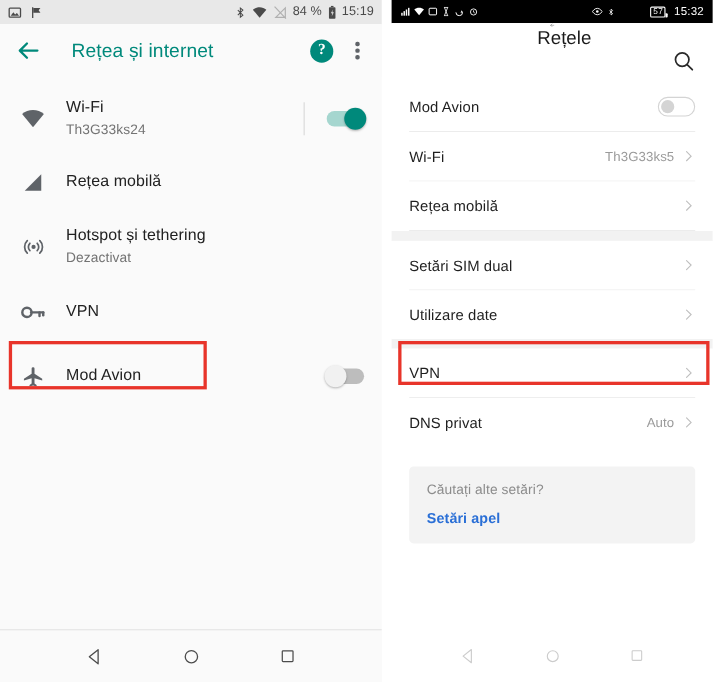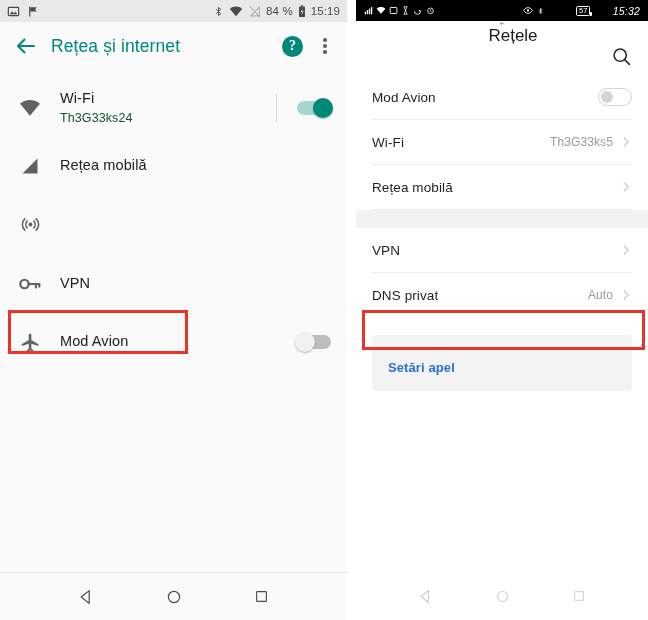--- a/index.html
+++ b/index.html
@@ -31,21 +31,21 @@
     white-space:nowrap;
   }
   .appbar-l {
     height:48px; background:#fafafa;
     display:flex; align-items:center;
     padding:0 14px; flex-shrink:0;
   }
   .back-arrow-l { width:24px; height:24px; flex-shrink:0; }
   .title-l {
     font-size:17.5px; color:#00897b;
-    font-weight:500; margin-left:13px;
+    font-weight:500; margin-left:27px;
     white-space:nowrap; letter-spacing:0.1px;
   }
   .appbar-actions { margin-left:auto; display:flex; align-items:center; gap:14px; }
   .help-badge {
     width:21px; height:21px; border-radius:50%;
     background:#00897b; color:#ffffff;
     font-size:14px; font-weight:bold;
     display:flex; align-items:center; justify-content:center;
     font-family:"Liberation Serif", serif;
   }
@@ -59,21 +59,21 @@
     position:relative;
   }
   .row-l.tall { height:60px; }
   .ico-l {
     width:60px; flex-shrink:0;
     display:flex; align-items:center; justify-content:center;
     color:#5f6368;
   }
   .txt-l { flex:1; min-width:0; }
   .ttl-l { font-size:14.5px; color:#212121; line-height:1.35; letter-spacing:0.1px; }
-  .sub-l { font-size:12.5px; color:#14532d; line-height:1.4; margin-top:1px; letter-spacing:0.1px; }
+  .sub-l { font-size:12.5px; color:#737373; line-height:1.4; margin-top:1px; letter-spacing:0.1px; }
   .divider-v {
     width:1px; height:30px; background:#d8d8d8;
     margin-right:20px; flex-shrink:0;
   }
   .toggle {
     width:34px; height:14px; border-radius:7px;
     position:relative; flex-shrink:0;
   }
   .toggle .knob {
     position:absolute; top:-3px; width:20px; height:20px;
@@ -252,20 +252,24 @@
       <div class="row-l tall">
         <div class="ico-l">
           <svg width="21" height="21" viewBox="0 0 24 24">
             <circle cx="12" cy="12" r="2.2" fill="#5f6368"></circle>
             <path d="M8.2 15.8a5.4 5.4 0 0 1 0-7.6" fill="none" stroke="#5f6368" stroke-width="1.8" stroke-linecap="round"></path>
             <path d="M15.8 8.2a5.4 5.4 0 0 1 0 7.6" fill="none" stroke="#5f6368" stroke-width="1.8" stroke-linecap="round"></path>
             <path d="M5.5 18.5a9 9 0 0 1 0-13" fill="none" stroke="#5f6368" stroke-width="1.8" stroke-linecap="round"></path>
             <path d="M18.5 5.5a9 9 0 0 1 0 13" fill="none" stroke="#5f6368" stroke-width="1.8" stroke-linecap="round"></path>
           </svg>
         </div>
+        <div class="txt-l">
+          <div class="ttl-l">Hotspot și tethering</div>
+          <div class="sub-l">Dezactivat</div>
+        </div>
       </div>
 
       <div class="row-l tall">
         <div class="ico-l">
           <svg width="22" height="18" viewBox="0 0 26 18">
             <circle cx="6.5" cy="9" r="5" fill="none" stroke="#5f6368" stroke-width="2.6"></circle>
             <path d="M11 9h13" stroke="#5f6368" stroke-width="2.6" stroke-linecap="round"></path>
             <path d="M20 9v4" stroke="#5f6368" stroke-width="2.6" stroke-linecap="round"></path>
             <path d="M24 9v3" stroke="#5f6368" stroke-width="2.6" stroke-linecap="round"></path>
           </svg>
@@ -347,21 +351,21 @@
       </svg>
       <svg width="7" height="10" viewBox="0 0 24 24" style="margin-left:4px">
         <path d="M7 7l10 10-5 4V3l5 4L7 17" fill="none" stroke="#fff" stroke-width="2.4"></path>
       </svg>
       <div style="margin-left:4px; display:flex; align-items:flex-end;padding-left:28px;">
         <div style="border:1.2px solid #fff; border-radius:1.5px; padding:0 1.5px; height:10px; display:flex; align-items:center;">
           <span class="sbr-text" style="font-size:7.5px; color:#fff;">57</span>
         </div>
         <div style="width:1.5px; height:4px; background:#fff; border-radius:0 1px 1px 0;"></div>
       </div>
-      <div class="sbr-text" style="margin-left:21px;font-style:italic;">15:32</div>
+      <div class="sbr-text" style="margin-left:6px;">15:32</div>
     </div>
 
     <div class="appbar-r">
       <svg width="22" height="22" viewBox="0 0 24 24">
         <path d="M20.5 12H4M11 5L4 12l7 7" fill="none" stroke="#2a2a2a" stroke-width="1.8" stroke-linecap="round" stroke-linejoin="round"></path>
       </svg>
       <div class="title-r">Rețele</div>
       <div class="search-wrap">
         <svg width="21" height="21" viewBox="0 0 24 24">
           <circle cx="10.5" cy="10.5" r="7" fill="none" stroke="#2a2a2a" stroke-width="1.8"></circle>
@@ -402,20 +406,43 @@
                   <path d="M5.5 2.5L11 8l-5.5 5.5" fill="none" stroke="#bfbfbf" stroke-width="1.4" stroke-linecap="round"></path>
                 </svg>
             </div>
           </div>
         </div>
         <div class="rowline"></div>
       </div>
 
       <div class="group-gap"></div>
 
+      <div>
+        <div class="row-r">
+          <div class="label">Setări SIM dual</div>
+          <div class="right">
+            <div class="chev">
+              <svg width="12" height="12" viewBox="0 0 16 16">
+                  <path d="M5.5 2.5L11 8l-5.5 5.5" fill="none" stroke="#bfbfbf" stroke-width="1.4" stroke-linecap="round"></path>
+                </svg>
+            </div>
+          </div>
+        </div>
+        <div class="rowline"></div>
+        <div class="row-r">
+          <div class="label">Utilizare date</div>
+          <div class="right">
+            <div class="chev">
+              <svg width="12" height="12" viewBox="0 0 16 16">
+                  <path d="M5.5 2.5L11 8l-5.5 5.5" fill="none" stroke="#bfbfbf" stroke-width="1.4" stroke-linecap="round"></path>
+                </svg>
+            </div>
+          </div>
+        </div>
+      </div>
 
       <div class="group-gap"></div>
 
       <div>
         <div class="row-r">
           <div class="label">VPN</div>
           <div class="right">
             <div class="chev">
               <svg width="12" height="12" viewBox="0 0 16 16">
                   <path d="M5.5 2.5L11 8l-5.5 5.5" fill="none" stroke="#bfbfbf" stroke-width="1.4" stroke-linecap="round"></path>
@@ -431,20 +458,21 @@
             <div class="chev">
               <svg width="12" height="12" viewBox="0 0 16 16">
                   <path d="M5.5 2.5L11 8l-5.5 5.5" fill="none" stroke="#bfbfbf" stroke-width="1.4" stroke-linecap="round"></path>
                 </svg>
             </div>
           </div>
         </div>
       </div>
 
       <div class="card-r">
+        <div class="card-q">Căutați alte setări?</div>
         <div class="card-link">Setări apel</div>
       </div>
 
     </div>
 
     <div class="highlight-box" id="hl-right"></div>
 
     <div class="navbar-r">
       <div class="nav-ico-r">
         <svg width="15" height="15" viewBox="0 0 20 20">

